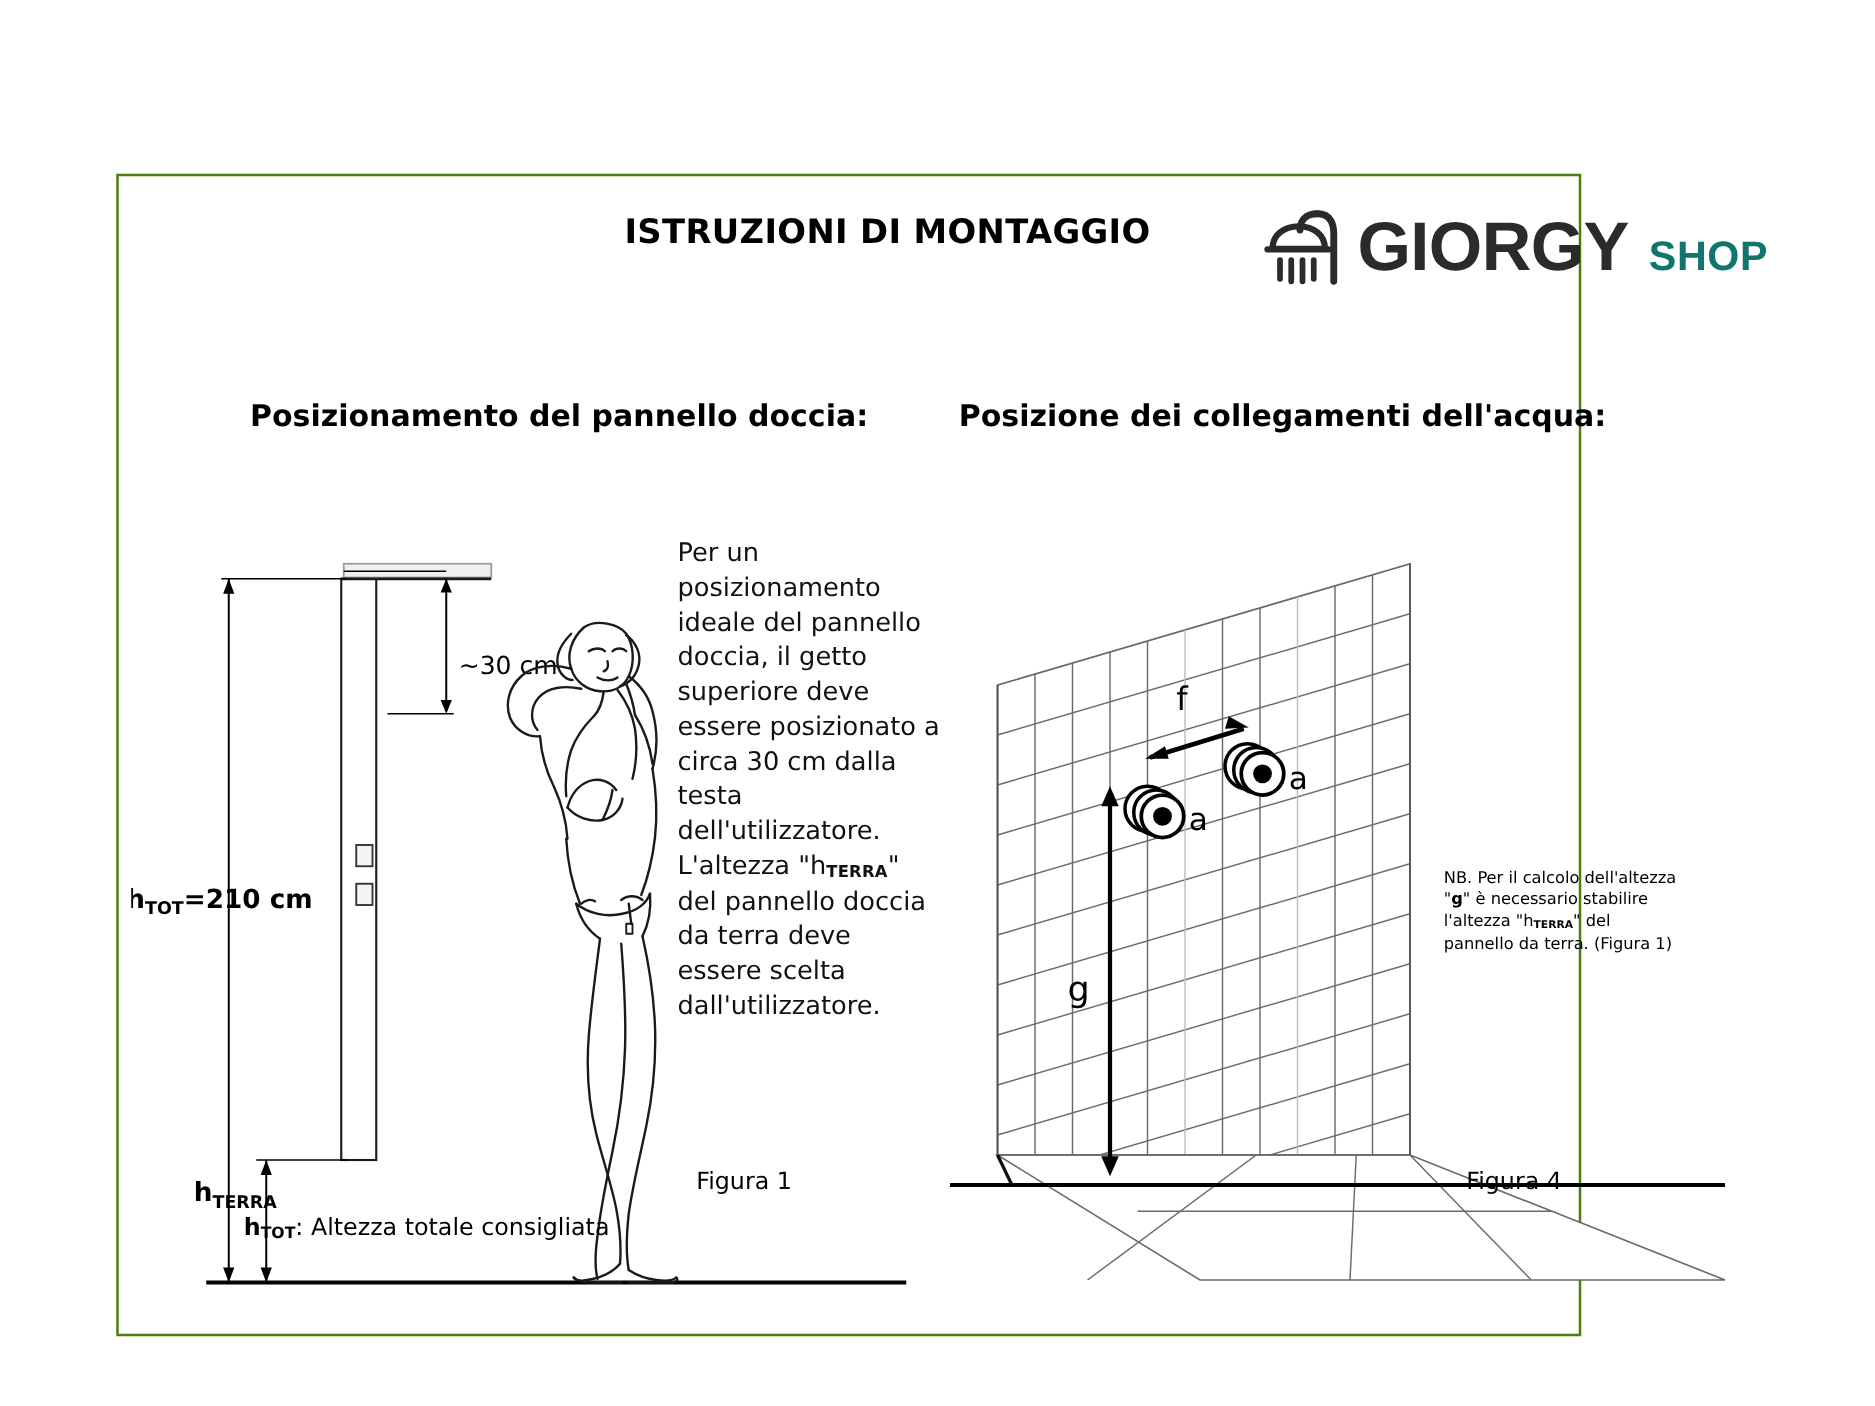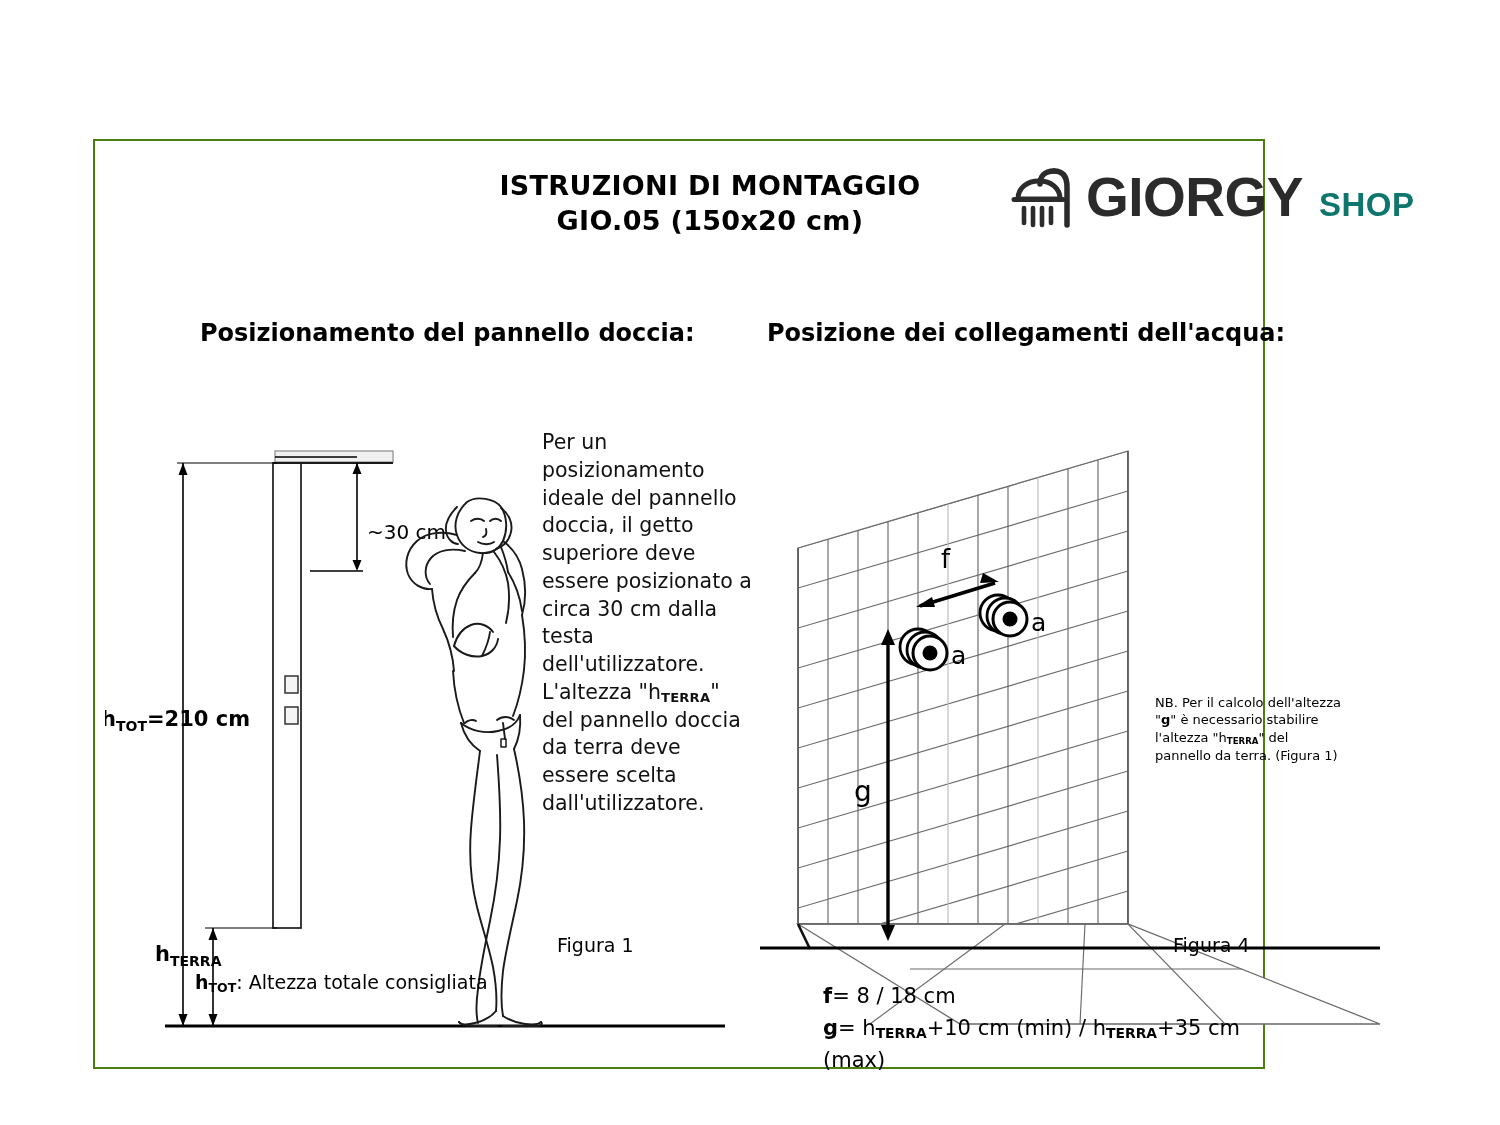--- a/index.html
+++ b/index.html
@@ -137,21 +137,20 @@
   
   text { font-family: "DejaVu Sans", sans-serif; fill: #000; }
 </style>
 </head>
 <body>
 
 <div id="sheet">
 
   <div class="title-block">
     <div>ISTRUZIONI DI MONTAGGIO</div>
-    <div class="line2">GIO.05 (150x20 cm)</div>
   </div>
 
   <div class="logo-block">
     <svg class="logo-icon" viewBox="0 0 62 68">
       <path d="M44 8 C55 8 57 17 57 24 L57 62" stroke="#2b2b2b" stroke-width="5.5" fill="none" stroke-linecap="round"></path>
       <path d="M44 8 C34 8 30 14 30 21" stroke="#2b2b2b" stroke-width="5.5" fill="none" stroke-linecap="round"></path>
       <path d="M8 36 C8 25 17 18 29 18 C41 18 50 25 50 36 Z" stroke="#2b2b2b" stroke-width="5" fill="none" stroke-linejoin="round"></path>
       <line x1="4" y1="36.5" x2="53" y2="36.5" stroke="#2b2b2b" stroke-width="5" stroke-linecap="round"></line>
       <line x1="14" y1="45" x2="14" y2="60" stroke="#2b2b2b" stroke-width="4.6" stroke-linecap="round"></line>
       <line x1="23" y1="45" x2="23" y2="62" stroke="#2b2b2b" stroke-width="4.6" stroke-linecap="round"></line>
@@ -360,22 +359,14 @@
     <br><span>pannello da terra. (Figura 1)</span>
   </div>
 
   <div class="cap" id="cap-fig1">Figura 1</div>
   <div class="cap" id="cap-fig2">Figura 4</div>
 
   <div class="cap" id="cap-htot">
     <span class="hb">h</span><span class="sub">TOT</span><span>: Altezza totale consigliata</span>
   </div>
 
-  <div class="formulas">
-    <div>
-      <span class="v">f</span><span>= 8 / 18 cm</span>
-    </div>
-    <div>
-      <span class="v">g</span><span>= h</span><span class="sub">TERRA</span><span>+10 cm (min) / h</span><span class="sub">TERRA</span><span>+35 cm (max)</span>
-    </div>
-  </div>
 
 </div>
 
 </body></html>

